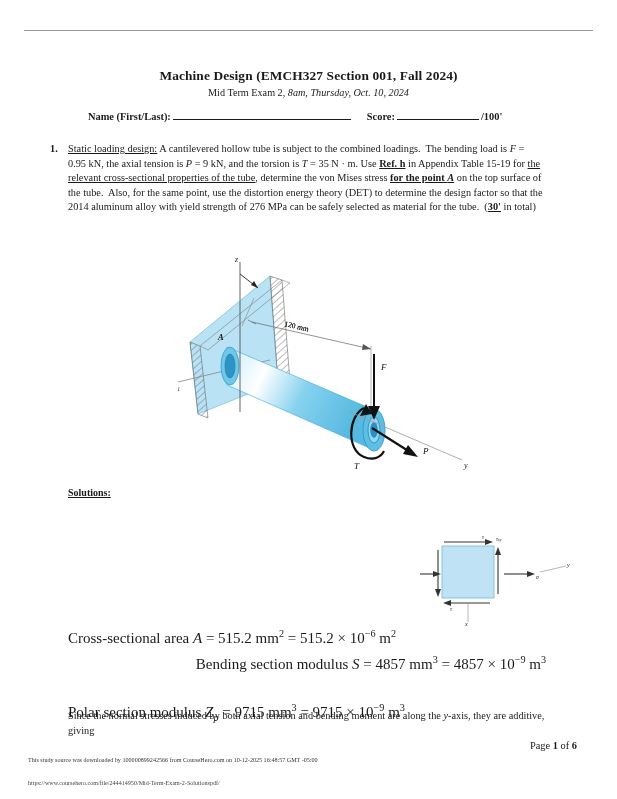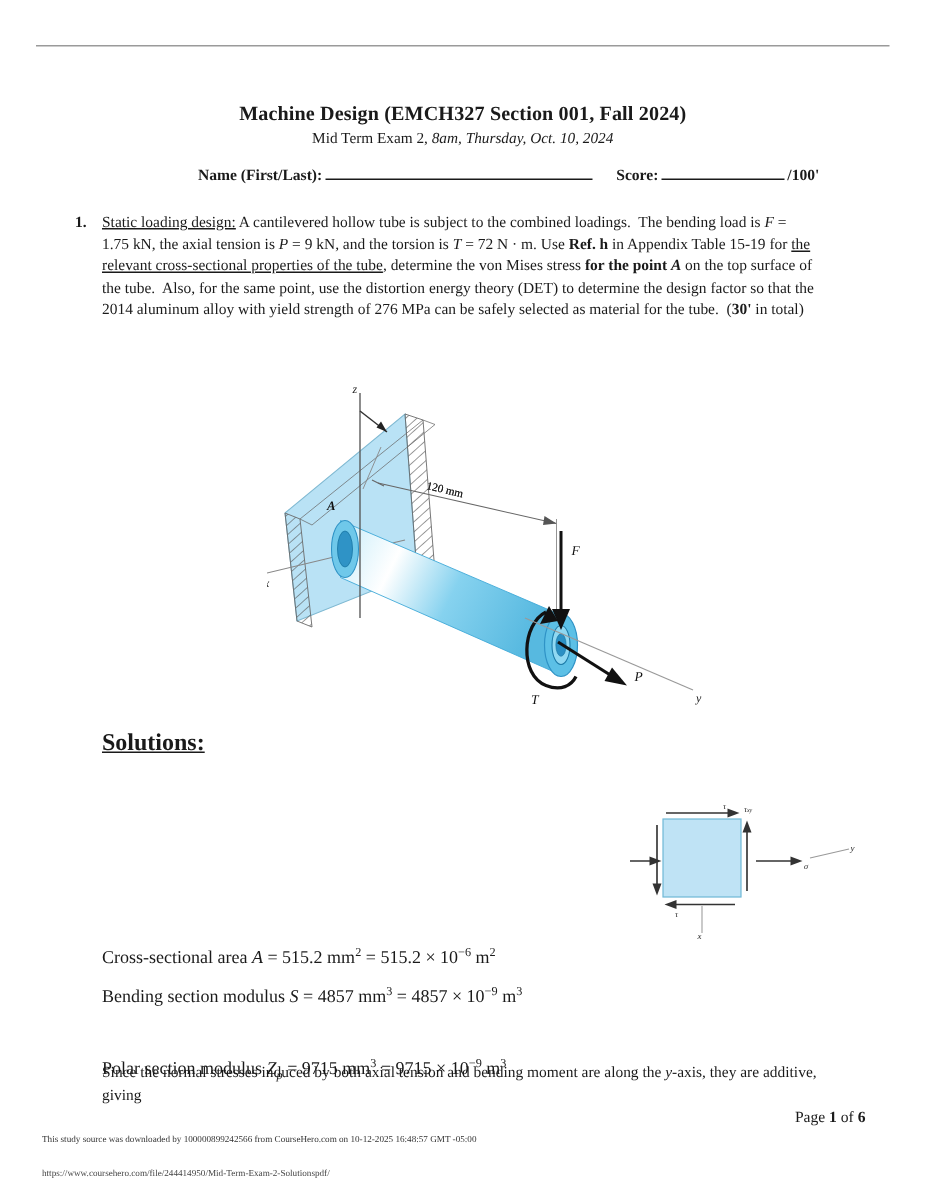--- a/index.html
+++ b/index.html
@@ -52,21 +52,20 @@
   .namerow {
     position: absolute;
     left: 88px;
     top: 108px;
     width: 470px;
     font-size: 10.4px;
     font-weight: bold;
     display: flex;
     align-items: baseline;
     white-space: nowrap;
-    margin-left: 44px;
   }
   .namerow .lbl { font-weight: bold; }
   .blank-short {
     display: inline-block;
     border-bottom: 1px solid #1a1a1a;
     height: 11px;
     margin: 0 2px;
   }
   .b1 { width: 178px; }
   .b2 { width: 82px; }
@@ -82,39 +81,39 @@
     text-align: left;
   }
   .problem .num {
     position: absolute;
     left: -18px;
     top: 0;
     font-weight: bold;
     font-size: 10.3px;
   }
   .problem .u { text-decoration: underline; }
-  .problem b { font-weight: bold; }
+  .problem b { font-weight: bold; text-decoration: underline; }
   .problem i { font-style: italic; }
 
   
   .figure {
     position: absolute;
     left: 178px;
     top: 254px;
     width: 296px;
     height: 218px;
   }
   .figure svg { display: block; }
 
   
   .sol-head {
     position: absolute;
     left: 68px;
     top: 487px;
-    font-size: 16px;
+    font-size: 10px;
     font-weight: bold;
     text-decoration: underline;
   }
   .p-crit {
     position: absolute;
     left: 68px;
     top: 505px;
     width: 478px;
     font-size: 10.3px;
     line-height: 14.6px;
@@ -132,25 +131,25 @@
     left: 68px;
     top: 592px;
     width: 352px;
     font-size: 10.3px;
     line-height: 14.6px;
   }
   .eqline {
     position: absolute;
     left: 68px;
     width: 478px;
-    font-size: 12px;
+    font-size: 15px;
     line-height: 14.6px;
   }
   .eq1 { top: 631px; }
-  .eq2 { top: 657px; }
+  .eq2 { top: 657px; text-align: right; }
   .eq3 { top: 705px; }
   .p-since {
     position: absolute;
     left: 68px;
     top: 709px;
     width: 478px;
     font-size: 10.3px;
     line-height: 14.6px;
     font-family: Liberation Serif, serif;
   }
@@ -202,21 +201,21 @@
     <span class="gap"></span>
     <span class="lbl">Score:</span>
     <span class="blank-short b2"></span>
     <span class="lbl">/100'</span>
   </div>
 
   <div class="problem">
     <span class="num">1.</span>
     <span class="u">Static loading design:</span>
     A cantilevered hollow tube is subject to the combined loadings.&nbsp; The
-    bending load is <i class="var">F</i> =&nbsp; <span>1.75 kN</span>, the axial tension is <i class="var">P</i> = <span>9 kN</span>, and the torsion is <i class="var">T</i> = <span>72 N · m</span>.
+    bending load is <i class="var">F</i> =&nbsp; <span>0.95 kN</span>, the axial tension is <i class="var">P</i> = <span>9 kN</span>, and the torsion is <i class="var">T</i> = <span>35 N · m</span>.
     Use <b>Ref. h</b> in Appendix Table 15-19 for <span class="u">the relevant cross-sectional properties of the tube</span>,
     determine the von Mises stress <b>for the point <i class="var">A</i></b> on the top surface of the tube.&nbsp; Also, for the
     same point, use the <span>distortion energy theory (DET)</span> to determine the design factor so that the
     <span>2014 aluminum alloy</span> with yield strength of <span>276 MPa</span> can be safely selected as material for
     the tube.&nbsp; (<b>30'</b> in total)
   </div>
 
   <div class="figure">
     <svg width="296" height="218" viewBox="0 0 296 218" xmlns="http://www.w3.org/2000/svg">
       <defs>

